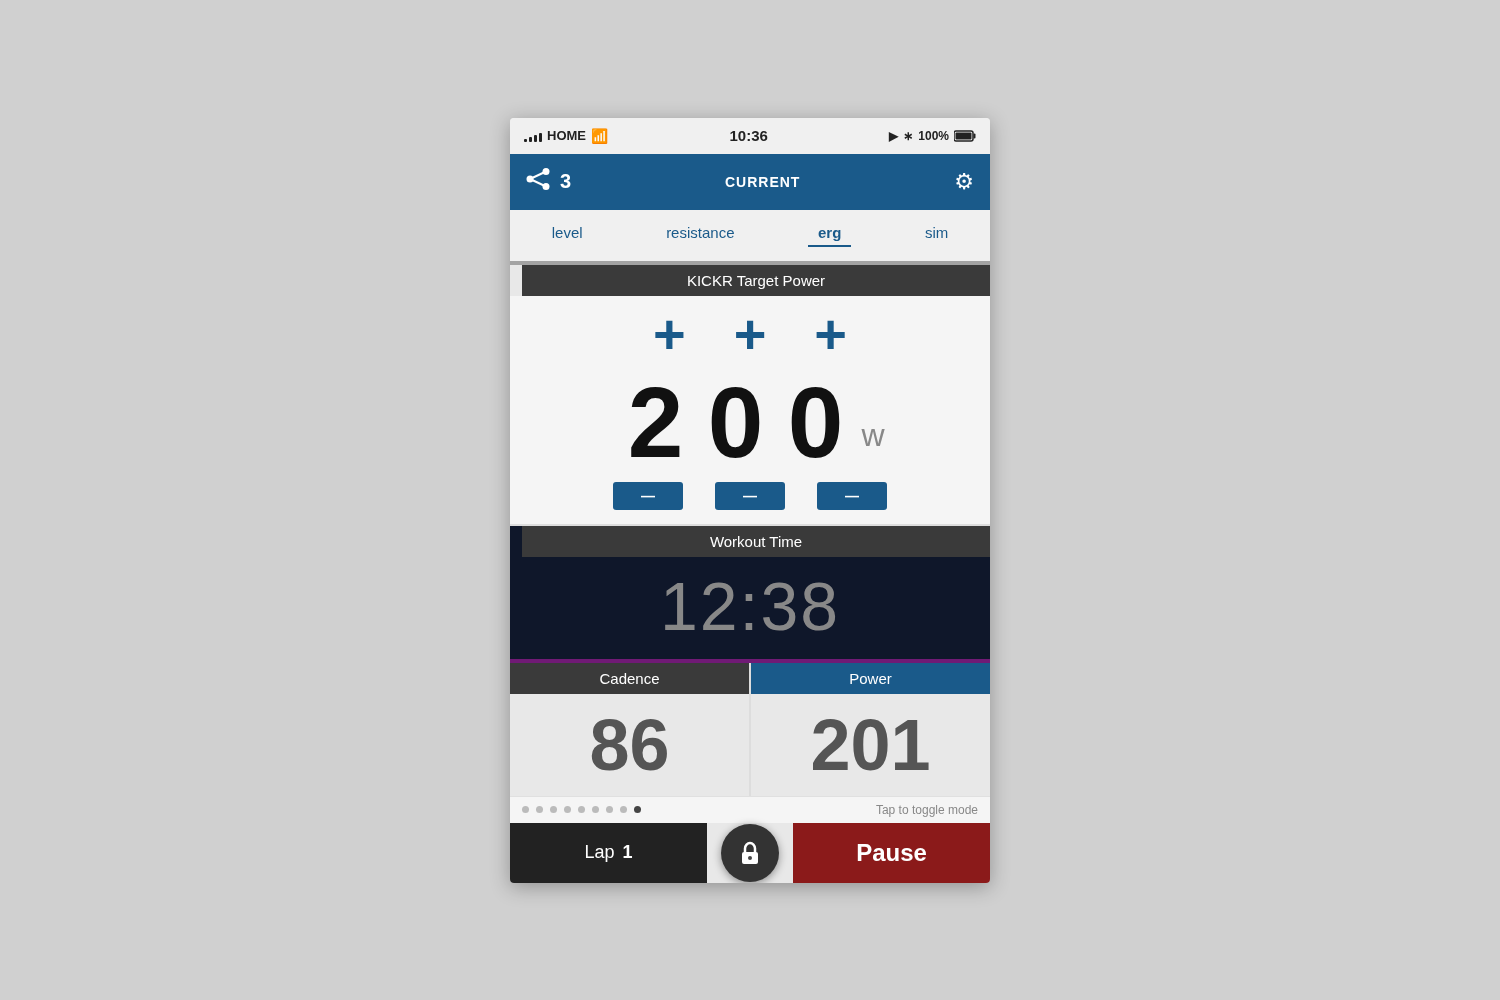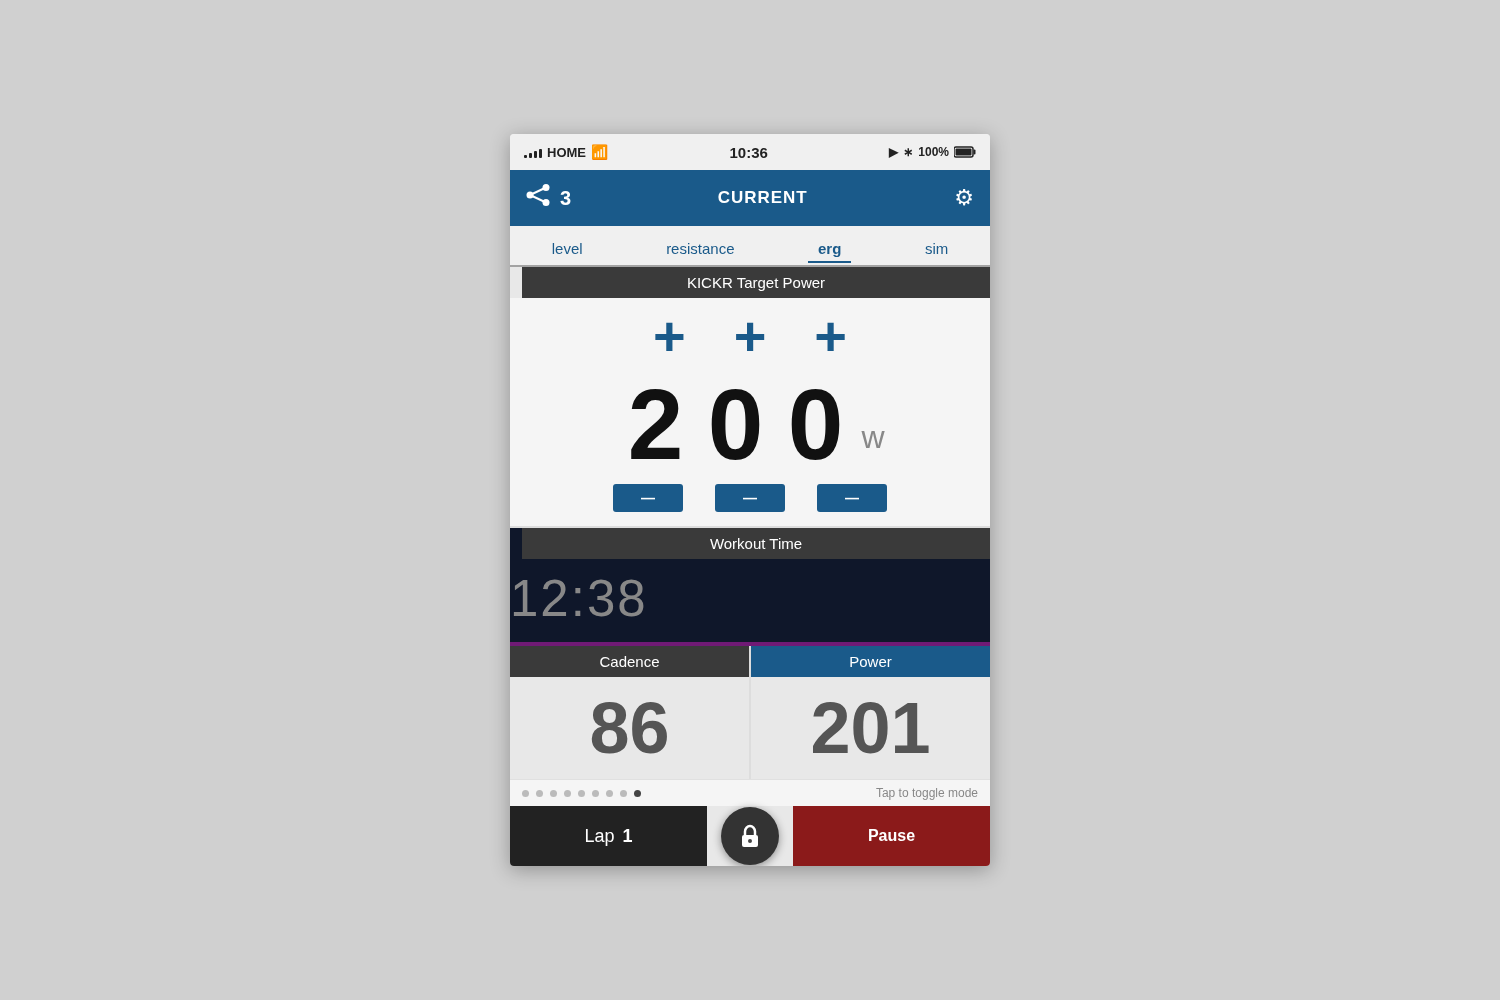--- a/index.html
+++ b/index.html
@@ -43,21 +43,21 @@
     .nav-bar {
       background: #1a5a8a;
       display: flex;
       align-items: center;
       justify-content: space-between;
       padding: 0 16px;
       height: 56px;
     }
     .nav-bar .nav-title {
       color: #fff;
-      font-size: 17px;
+      font-size: 14px;
       font-weight: 700;
       letter-spacing: 1px;
     }
     .nav-bar .nav-left {
       display: flex;
       align-items: center;
       gap: 8px;
       color: #fff;
     }
     .nav-bar .nav-left .share-icon {
@@ -72,22 +72,22 @@
       color: #fff;
       font-size: 22px;
     }
 
     
     .tabs {
       background: #f0f0f0;
       display: flex;
       justify-content: space-around;
       align-items: center;
-      padding: 10px 0 4px 0;
-      border-bottom: 2px solid #a3a3a3;
+      padding: 10px 0 16px 0;
+      border-bottom: 4px solid #a3a3a3;
     }
     .tab {
       font-size: 15px;
       color: #1a5a8a;
       padding: 4px 10px;
       cursor: pointer;
       font-weight: 400;
     }
     .tab.active {
       font-weight: 700;
@@ -171,21 +171,22 @@
       padding: 6px 28px;
       user-select: none;
     }
 
     
     .workout-section {
       background: #0f172a;
       border-top: 2px solid #ddd;
     }
     .workout-time-display {
-      font-size: 51px;
+      text-align: center;
+      font-size: 68px;
       font-weight: 300;
       color: #888;
       padding: 10px 0 14px 0;
       letter-spacing: 2px;
     }
 
     
     .metrics-row {
       display: flex;
       border-top: 4px solid #701a75;
@@ -290,21 +291,21 @@
     }
     .pause-section {
       flex: 1;
       background: #8b1a1a;
       display: flex;
       align-items: center;
       justify-content: center;
     }
     .pause-label {
       color: #fff;
-      font-size: 16px;
+      font-size: 24px;
       font-weight: 600;
     }
 
     
     .signal-bars {
       display: inline-flex;
       align-items: flex-end;
       gap: 2px;
       height: 12px;
     }

